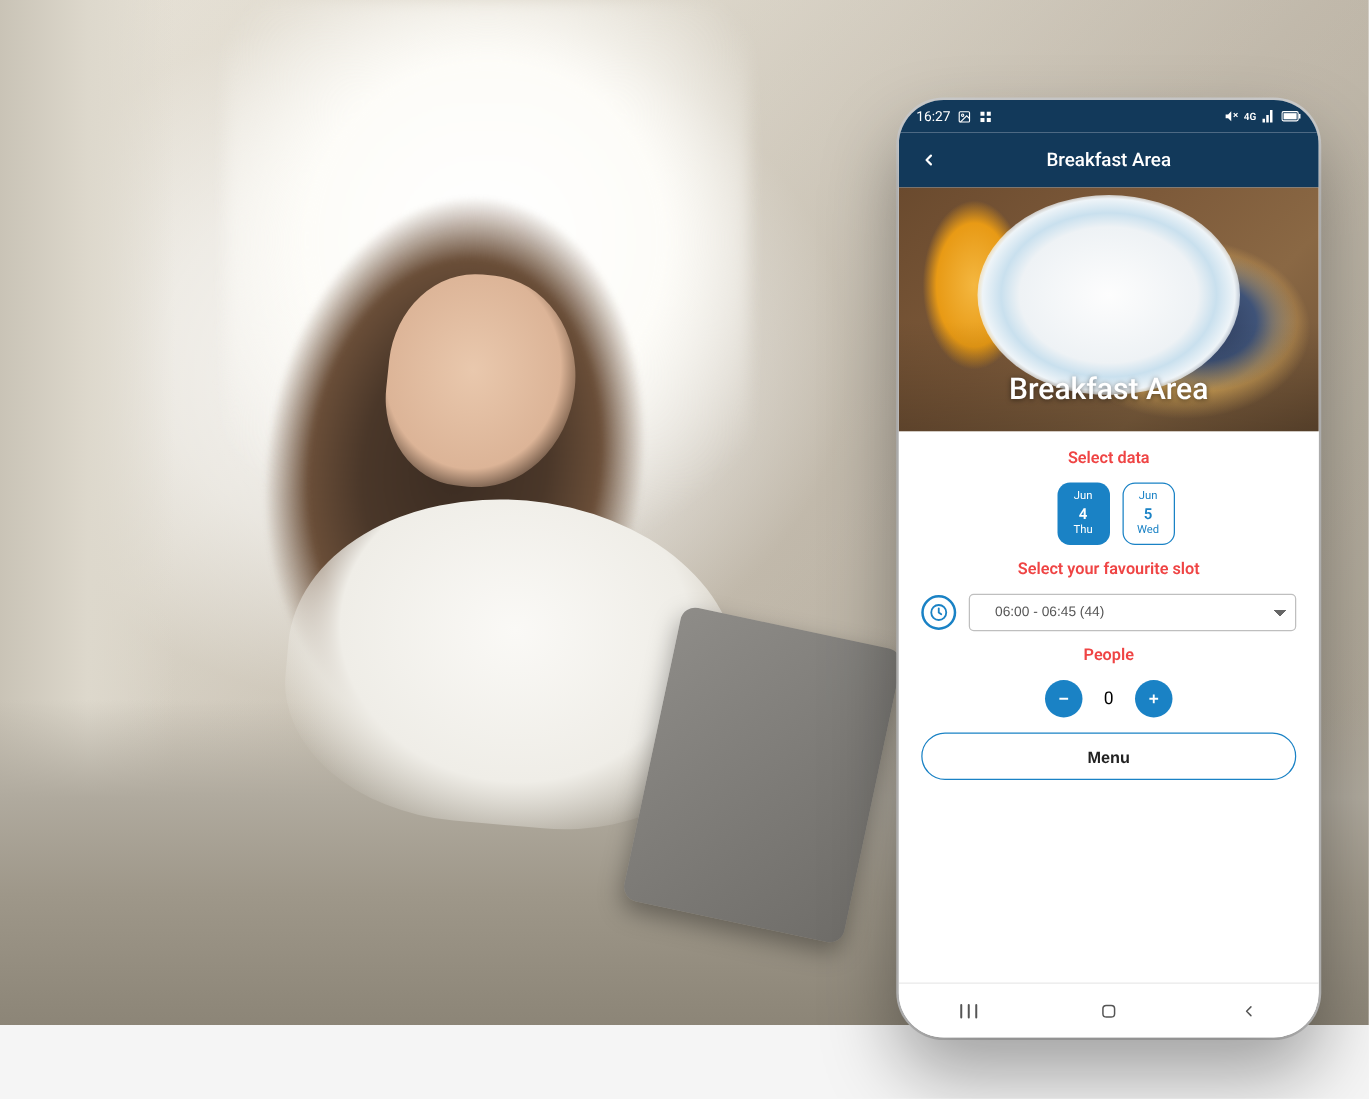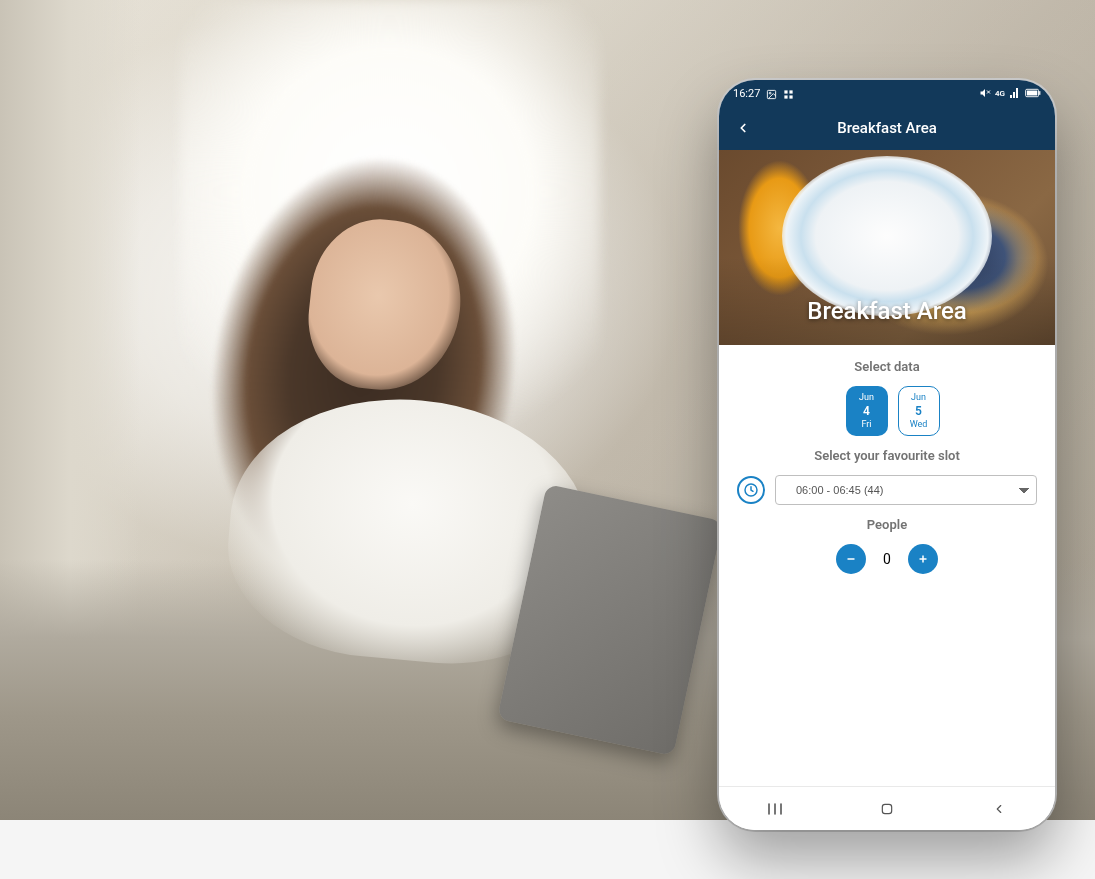--- a/index.html
+++ b/index.html
@@ -77,21 +77,21 @@
   .status-bar {
     height: 26px;
     background: #12395a;
     color: #fff;
     font-size: 11px;
     display: flex;
     align-items: center;
     justify-content: space-between;
     padding: 0 14px;
   }
-  .status-left { display:flex; align-items:flex-end; gap:6px; }
+  .status-left { display:flex; align-items:center; gap:6px; }
   .status-right { display:flex; align-items:center; gap:4px; }
   .status-right svg { display:block; }
 
   .app-header {
     height: 44px;
     background: #12395a;
     color: #fff;
     display:flex;
     align-items:center;
     justify-content:center;
@@ -129,21 +129,21 @@
   .content {
     flex:1;
     background:#fff;
     padding: 14px 18px 10px;
     display:flex; flex-direction:column; align-items:center;
     gap:12px;
   }
   .label {
     font-size: 13px;
     font-weight: 600;
-    color:#737373;
+    color:#ef4444;
   }
   .dates { display:flex; gap:10px;padding-left:11px; }
   .date-chip {
     width:42px; height:50px;
     border-radius:10px;
     display:flex; flex-direction:column; align-items:center; justify-content:center;
     font-size:9px; line-height:1.2;
     cursor:pointer;
   }
   .date-chip .daynum { font-size:12px; font-weight:600; margin:1px 0; }
@@ -268,21 +268,21 @@
     <span style="position:relative;z-index:2;">Breakfast Area</span>
   </div>
 
   <div class="content">
     <div class="label">Select data</div>
 
     <div class="dates">
       <div class="date-chip selected">
         <span>Jun</span>
         <span class="daynum">4</span>
-        <span>Fri</span>
+        <span>Thu</span>
       </div>
       <div class="date-chip unselected">
         <span>Jun</span>
         <span class="daynum">5</span>
         <span>Wed</span>
       </div>
     </div>
 
     <div class="label">Select your favourite slot</div>
 
@@ -308,20 +308,21 @@
       </button>
       <span class="people-count">0</span>
       <button class="round-btn">
         <svg width="12" height="12" viewBox="0 0 24 24" stroke="#fff" stroke-width="3">
             <line x1="12" y1="5" x2="12" y2="19"></line>
             <line x1="5" y1="12" x2="19" y2="12"></line>
           </svg>
       </button>
     </div>
 
+    <button class="menu-btn">Menu</button>
 
     <div class="spacer"></div>
 
   </div>
 
   <div class="nav-bar">
     <div class="nav-btn">
       <svg width="20" height="14" viewBox="0 0 20 14" stroke="#555" stroke-width="1.6" stroke-linecap="round">
           <line x1="4" y1="2" x2="4" y2="12"></line>
           <line x1="10" y1="2" x2="10" y2="12"></line>

